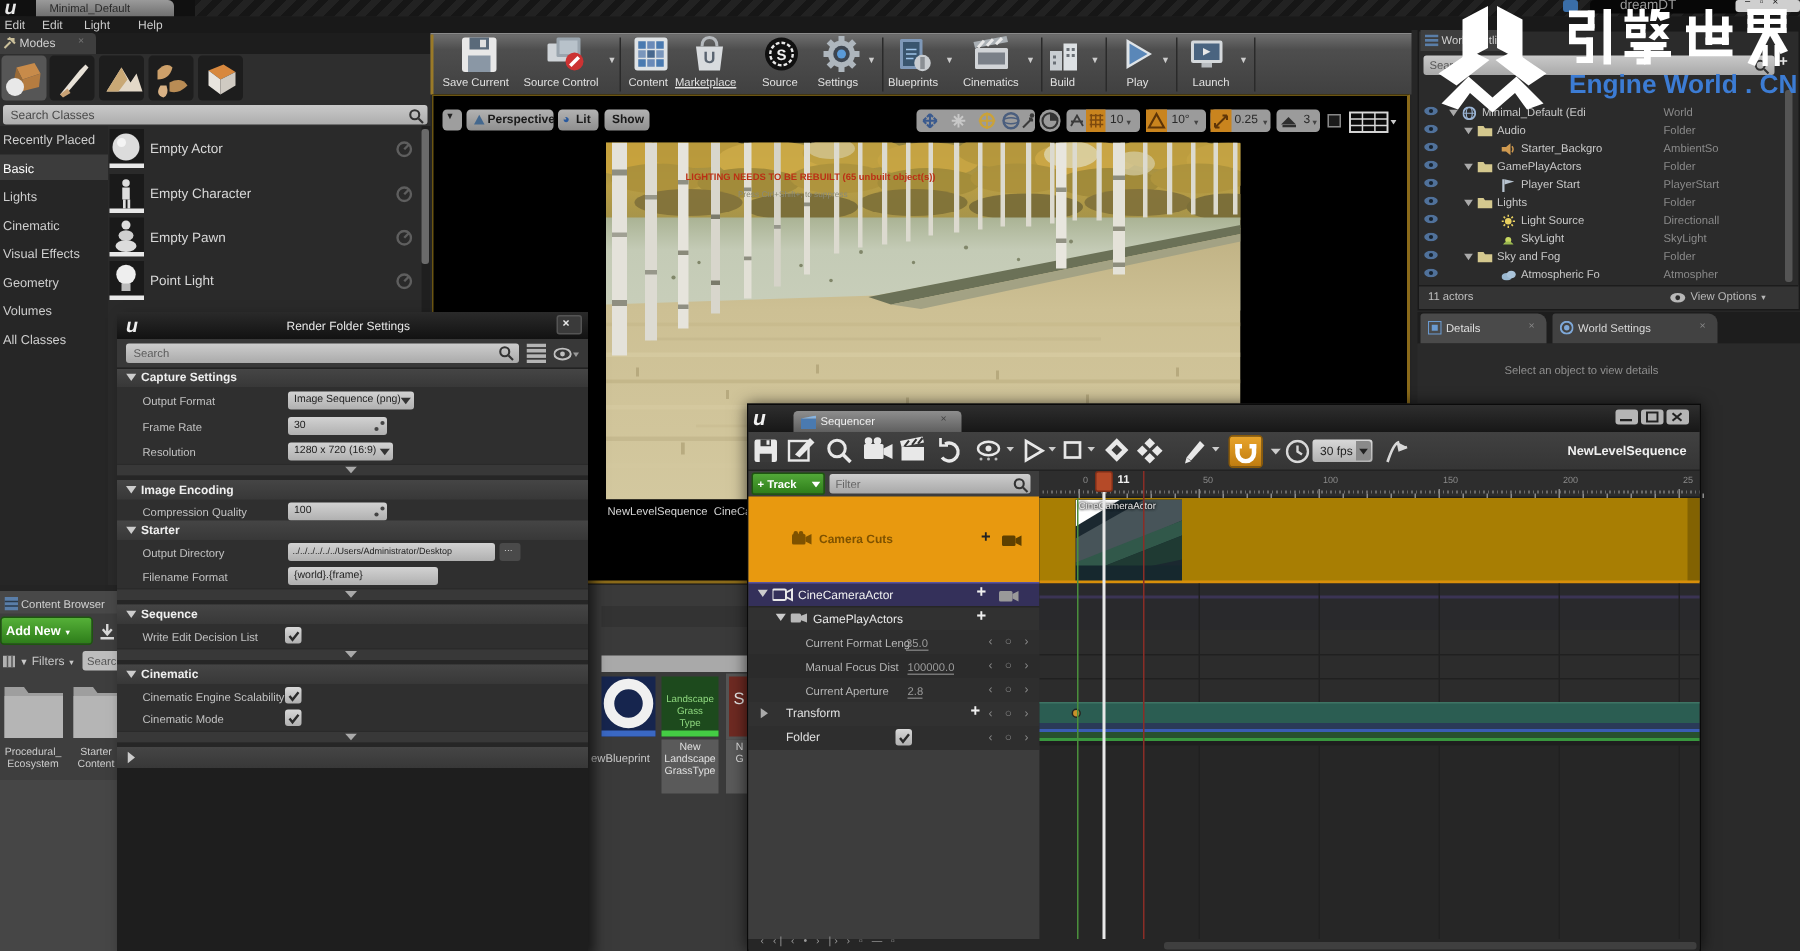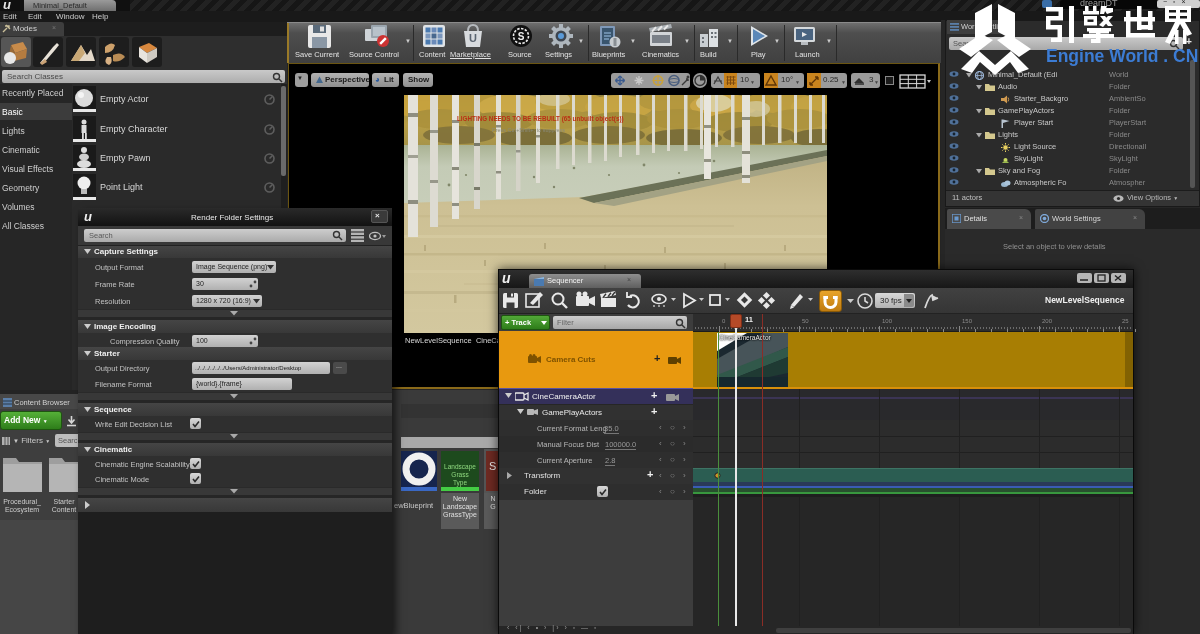--- a/index.html
+++ b/index.html
@@ -20,21 +20,21 @@
 
 <div class="abs" style="left:1042px;top:0;width:10px;height:8px;background:#3a6ea8;border-radius:2px;"></div>
 <div class="abs" style="left:1060px;top:0;width:100px;height:9px;background:#070707;border-radius:3px;"></div>
 <div class="txt" style="left:1080px;top:-2px;color:#9a9a9a;font-size:9px;">dreamDT</div>
 <div class="abs" style="left:1157px;top:0;width:43px;height:8px;background:#cfcfcf;border-radius:2px;"></div>
 <div class="txt" style="left:1163px;top:-2px;color:#222;font-size:7px;letter-spacing:6px;">−▫×</div>
 
 <div class="abs" style="left:0;top:11px;width:1200px;height:11px;background:#191919;"></div>
 <div class="txt" style="left:3px;top:12px;color:#cccccc;font-size:8px;">Edit</div>
 <div class="txt" style="left:28px;top:12px;color:#cccccc;font-size:8px;">Edit</div>
-<div class="txt" style="left:56px;top:12px;color:#cccccc;font-size:8px;">Window</div>
+<div class="txt" style="left:56px;top:12px;color:#cccccc;font-size:8px;">Light</div>
 <div class="txt" style="left:92px;top:12px;color:#cccccc;font-size:8px;">Help</div>
 
 <div class="abs" style="left:0;top:22px;width:287px;height:375px;background:#2e2e2e;">
   <div class="abs" style="left:0;top:0;width:287px;height:14px;background:#1d1d1d;"></div>
   <div class="abs" style="left:0;top:0;width:64px;height:14px;background:#3e3e3e;border-radius:0 3px 0 0;"></div>
   <div class="txt" style="left:13px;top:2px;color:#d0d0d0;font-size:8px;">Modes</div>
   <svg class="abs" style="left:2px;top:2px;" width="9" height="9">
         <path d="M1 8 L5 4 M4 1 L8 5 M3 2 L7 2 L7 4" stroke="#cabf9a" stroke-width="1.4" fill="none"></path>
       </svg>
   <div class="txt" style="left:52px;top:2px;color:#777;font-size:7px;">×</div>
@@ -757,21 +757,21 @@
   <svg class="abs" style="left:152px;top:103px;" width="8" height="5">
         <path d="M0 0 L8 0 L4 4.5 Z" fill="#aaa"></path>
       </svg>
   <div class="abs" style="left:0;top:109px;width:314px;height:3px;background:#262626;"></div>
 
   <div class="abs" style="left:0;top:112px;width:314px;height:13px;background:linear-gradient(#454545,#383838);"></div>
   <svg class="abs" style="left:6px;top:116px;" width="7" height="6">
         <path d="M0 0 L7 0 L3.5 5 Z" fill="#ccc"></path>
       </svg>
   <div class="txt" style="left:16px;top:114px;color:#efefef;font-size:8px;font-weight:bold;">Image Encoding</div>
-  <div class="txt" style="left:32px;top:129px;color:#c2c2c2;font-size:7.5px;">Compression Quality</div>
+  <div class="txt" style="left:17px;top:129px;color:#c2c2c2;font-size:7.5px;">Compression Quality</div>
   <div class="abs" style="left:114px;top:127px;width:66px;height:12px;background:linear-gradient(#d2d2d2,#b0b0b0);border-radius:2px;"></div>
   <div class="txt" style="left:118px;top:129px;color:#222;font-size:7px;">100</div>
   <svg class="abs" style="left:171px;top:129px;" width="8" height="8">
         <circle cx="2" cy="6" r="1.4" fill="#444"></circle>
         <circle cx="6" cy="2" r="1.4" fill="#444"></circle>
       </svg>
 
   <div class="abs" style="left:0;top:139px;width:314px;height:13px;background:linear-gradient(#454545,#383838);"></div>
   <svg class="abs" style="left:6px;top:143px;" width="7" height="6">
         <path d="M0 0 L7 0 L3.5 5 Z" fill="#ccc"></path>

